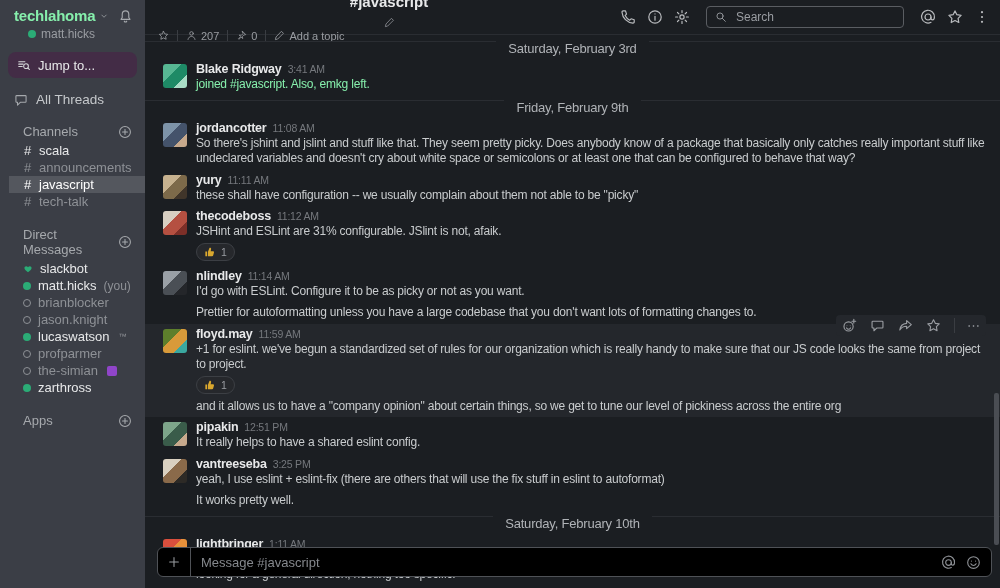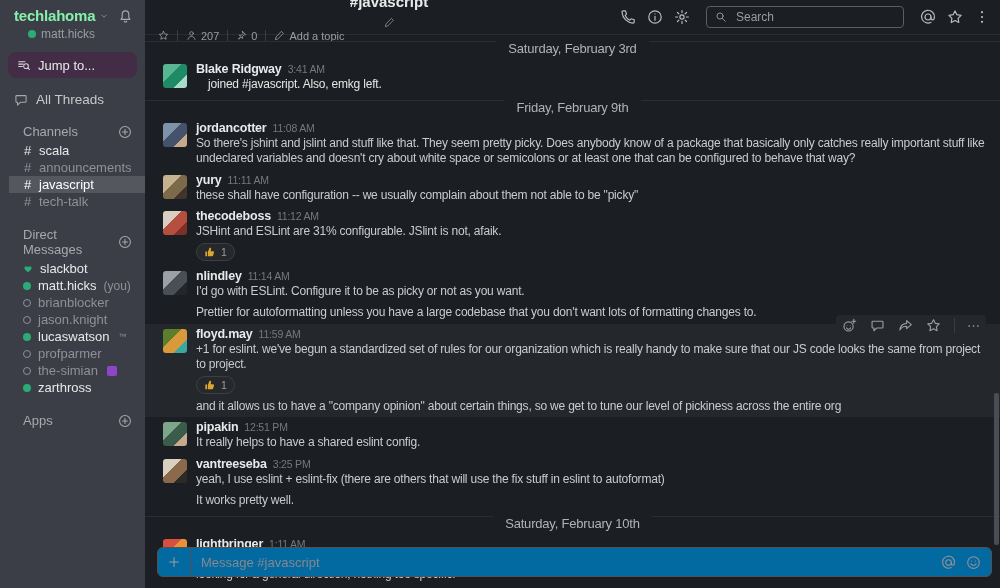--- a/index.html
+++ b/index.html
@@ -72,38 +72,38 @@
   .day-divider { display:flex; align-items:flex-start; gap:12px; padding:4px 0 3px; color:#b0b3b7; font-size:13px; cursor:pointer; }
   .day-divider::before, .day-divider::after { content:""; flex:1; height:1px; background:#2a2d32; }
   .msg { display:flex; padding:3px 14px 3px 18px; position:relative; }
   .msg.hovered { background:#24272c; }
   .avatar { width:24px; height:24px; border-radius:3px; flex:none; margin-top:2px; }
   .msg-body { margin-left:9px; flex:1; min-width:0; }
   .msg-head { display:flex; align-items:baseline; gap:6px; line-height:14px; }
   .msg-user { font-weight:bold; color:#e8e9ea; font-size:12.5px; cursor:pointer; }
   .msg-time { font-size:10.5px; color:#75787d; cursor:pointer; }
   .msg-text { margin:1px 0 0; line-height:15.5px; color:#c9ccce; }
-  .msg-text.muted { color:#e5e5e5;margin-left:12px; }
+  .msg-text.muted { color:#86efac; }
   .msg-text + .msg-text { margin-top:6px; }
   .reaction-row { margin:3px 0 2px; }
   .reaction { display:inline-flex; align-items:center; gap:5px; padding:2px 7px; background:#26282c;
               border:1px solid #3c3f44; border-radius:11px; font-size:10.5px; color:#9a9da2; cursor:pointer; }
   .reaction svg { width:12px; height:12px; color:#d9a72e; }
   .reaction-row + .msg-text { margin-top:5px; }
   .hover-toolbar { position:absolute; top:-9px; right:14px; display:flex; align-items:center; gap:13px;
                    background:#24272c; padding:3px 6px; border-radius:4px; color:#9a9da2; }
   .ht-btn { background:none; border:none; padding:0; color:#9a9da2; cursor:pointer; display:flex; }
   .ht-btn svg { width:15px; height:15px; }
   .ht-btn.sep { border-left:1px solid #3a3d42; padding-left:12px; }
 
   .scrollthumb { position:absolute; right:1px; top:393px; width:5px; height:152px; background:#4a4d53; border-radius:2px; cursor:pointer; }
 
   
   .composer { position:absolute; left:12px; right:8px; bottom:11px; height:30px; display:flex; align-items:center;
-              background:#0369a1; border:1px solid #4f5257; border-radius:6px; overflow:hidden; }
+              background:#000000; border:1px solid #4f5257; border-radius:6px; overflow:hidden; }
   .composer-plus { width:33px; height:100%; display:flex; align-items:center; justify-content:center;
                    background:transparent; border:none; border-right:1px solid #4f5257; color:#9a9da2; cursor:pointer; }
   .composer-plus svg { width:14px; height:14px; }
   .composer input { flex:1; background:transparent; border:none; outline:none; padding:0 10px; color:#c5c8cb;
                     font-family:"Liberation Sans",sans-serif; font-size:13px; }
   .composer input::placeholder { color:#85888d; }
   .cicon { margin-right:10px; color:#8e9196; cursor:pointer; display:flex; }
   .cicon svg { width:15px; height:15px; }
 </style>
 </head>

